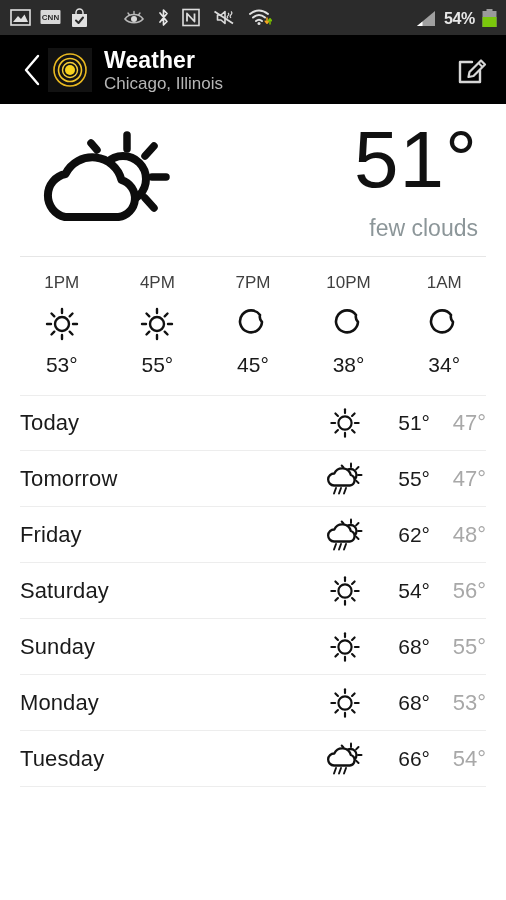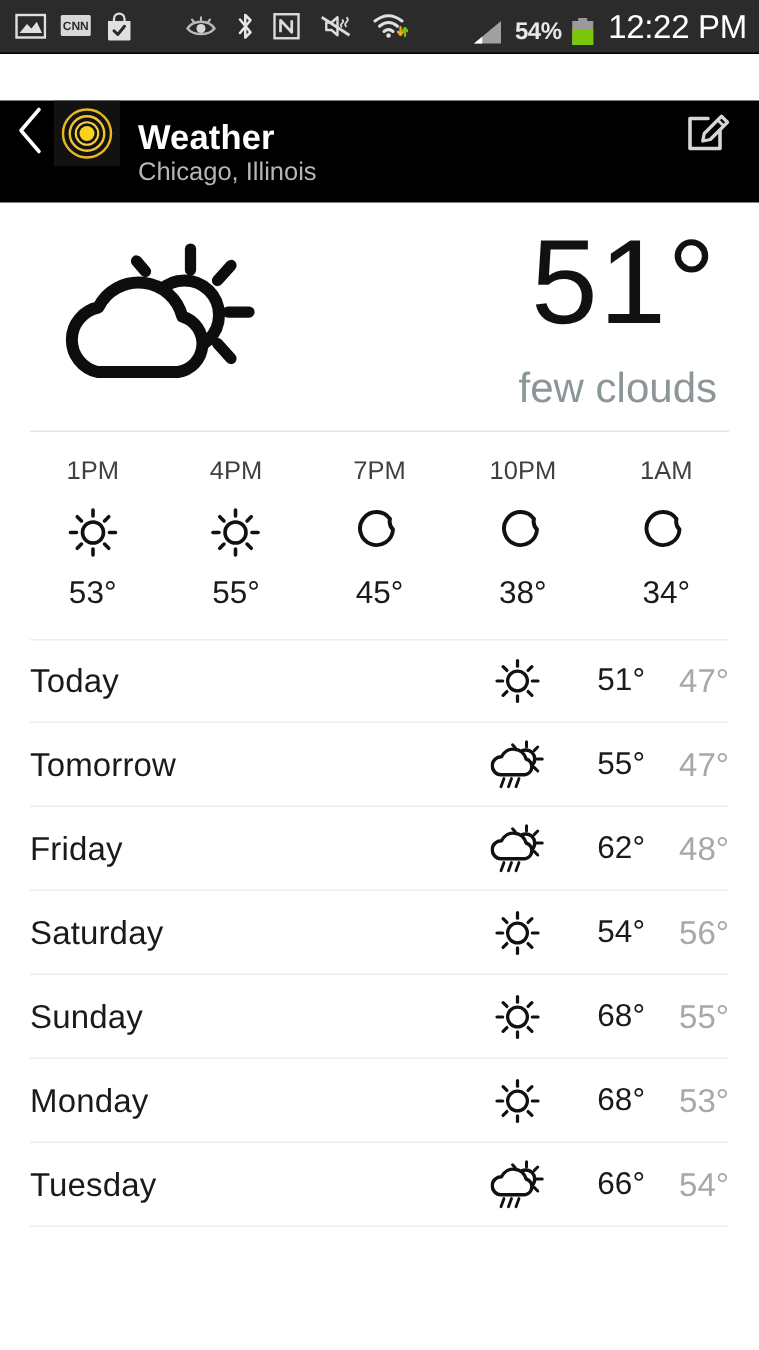--- a/index.html
+++ b/index.html
@@ -29,23 +29,22 @@
   }
   .sb-clock {
     color: #ffffff; font-size: 22px; font-weight: normal;
     letter-spacing: -0.2px; margin-left: 2px;
   }
 
   
   .actionbar {
     height: 68px; width: 100%;
     background: #000000;
-    display: flex; 
-    padding: 0 14px 0 8px;
-    margin-top: 31px;
+    display: flex; align-items: center;
+    padding: 0 14px 0 20px;
   }
   .back-chevron { width: 26px; height: 40px; flex: none; cursor: pointer; }
   .app-icon { width: 44px; height: 44px; flex: none; margin-left: 2px; }
   .titles { margin-left: 12px; display: flex; flex-direction: column; justify-content: center; }
   .title-main {
     color: #ffffff; font-size: 23px; font-weight: bold; line-height: 26px;
     letter-spacing: 0.1px;
   }
   .title-sub {
     color: #b6b6b6; font-size: 17px; line-height: 21px; font-weight: normal;
@@ -60,21 +59,21 @@
   .cur-icon { width: 200px; display: flex; justify-content: center; align-items: center; }
   .cur-right {
     margin-left: auto; display: flex; flex-direction: column;
     align-items: flex-end; padding-right: 8px;
   }
   .cur-temp {
     font-size: 80px; line-height: 82px; color: #111111;
     font-weight: normal; letter-spacing: 1px;
   }
   .cur-desc {
-    font-size: 28px; color: #8c9699; margin-top: 14px; font-weight: normal;
+    font-size: 23px; color: #8c9699; margin-top: 14px; font-weight: normal;
   }
 
   .divider { height: 1px; background: #e6e6e6; margin: 0 20px; }
 
   
   .hourly {
     display: flex; padding: 16px 14px 10px 14px;
   }
   .hour {
     flex: 1; display: flex; flex-direction: column; align-items: center;
@@ -164,21 +163,20 @@
       <svg class="sb-ico" width="24" height="18" viewBox="0 0 24 18">
         <path d="M21 1 L21 16 L3 16 Z" fill="#a0a0a0"></path>
         <path d="M8.5 16 L8.5 11.5 L3 16 Z" fill="#ffffff"></path>
       </svg>
       <span class="sb-pct">54%</span>
       <svg class="sb-ico" width="17" height="20" viewBox="0 0 17 20">
         <rect x="5.5" y="1" width="6" height="2" fill="#9a9a9a"></rect>
         <rect x="1.5" y="3" width="14" height="16" fill="#9a9a9a"></rect>
         <rect x="1.5" y="9" width="14" height="10" fill="#7ac70c"></rect>
       </svg>
-      <span class="sb-clock">12:22 PM</span>
     </div>
   </div>
 
   <div class="actionbar">
     <svg class="back-chevron" viewBox="0 0 26 40">
       <path d="M18 6 L6 20 L18 34" fill="none" stroke="#ffffff" stroke-width="2.4" stroke-linecap="round" stroke-linejoin="round"></path>
     </svg>
     <svg class="app-icon" viewBox="0 0 44 44">
       <rect x="0" y="0" width="44" height="44" fill="#121212"></rect>
       <circle cx="22" cy="22" r="16" fill="none" stroke="#e8b820" stroke-width="1.6"></circle>

